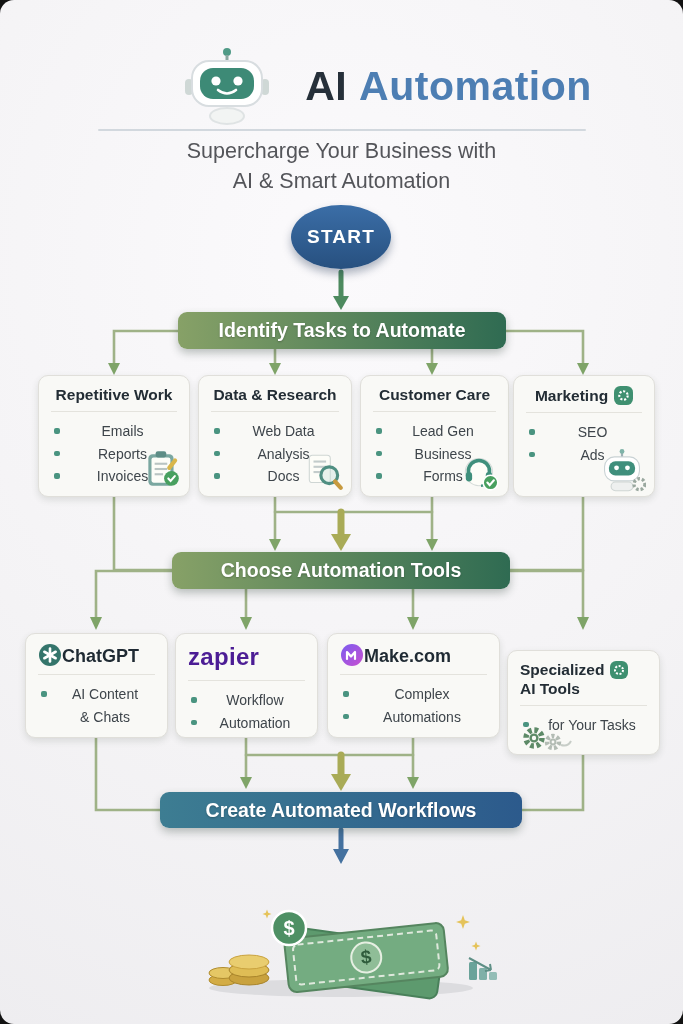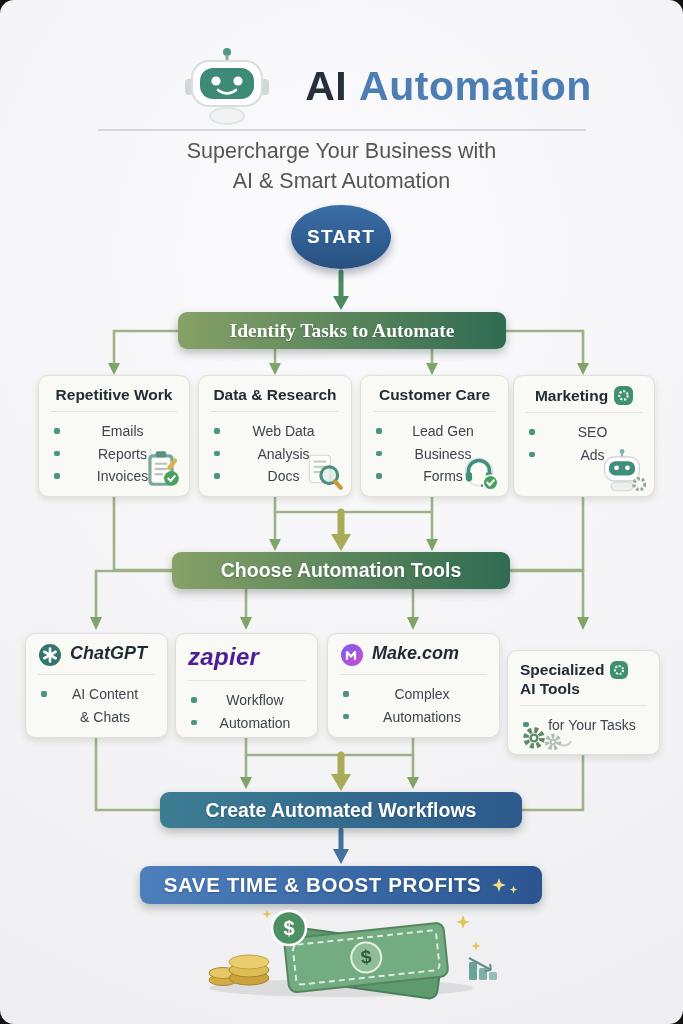--- a/index.html
+++ b/index.html
@@ -20,21 +20,21 @@
   .start-oval{position:absolute;left:291px;top:205px;width:100px;height:64px;border-radius:50%;
     background:linear-gradient(180deg,#3b6ea7,#27507f);display:flex;align-items:center;justify-content:center;
     color:#fff;font-weight:700;font-size:19px;letter-spacing:1.2px;box-shadow:0 5px 9px rgba(30,50,80,.35);}
 
   
   .banner{position:absolute;display:flex;align-items:center;justify-content:center;color:#fff;font-weight:700;
     border-radius:9px;box-shadow:0 4px 9px rgba(40,60,50,.30);text-shadow:0 1px 2px rgba(0,0,0,.25);}
   .banner.green{background:linear-gradient(90deg,#87a167,#2f6b52);}
   .banner.teal{background:linear-gradient(90deg,#3d7d92,#2c5a8c);}
   .banner.blue{background:linear-gradient(90deg,#4d7fbd,#2a5590);}
-  #banner-identify{left:178px;top:312px;width:328px;height:37px;font-size:19.5px;font-family:Liberation Serif, serif;}
+  #banner-identify{left:178px;top:312px;width:328px;height:37px;font-size:19.5px;}
   #banner-tools{left:172px;top:552px;width:338px;height:37px;font-size:19.5px;}
   #banner-workflows{left:160px;top:792px;width:362px;height:36px;font-size:19.5px;}
   #banner-final{left:140px;top:866px;width:402px;height:38px;font-size:20.5px;letter-spacing:.6px;}
   #banner-final .spark{margin-left:10px;display:flex;align-items:center;}
 
   
   svg.connectors{position:absolute;left:0;top:0;pointer-events:none;}
   .bline{stroke:#9fb287;stroke-width:2.6;fill:none;stroke-linecap:round;}
   .bhead{fill:#7fa468;}
   .oline{stroke:#a9ab57;stroke-width:7;fill:none;stroke-linecap:round;}
@@ -51,21 +51,21 @@
     padding:2px 0 7px;border-bottom:1px solid #e4e3dd;}
   .title-row{display:flex;align-items:center;justify-content:center;gap:6px;
     padding:2px 0 7px;border-bottom:1px solid #e4e3dd;font-size:15.5px;font-weight:700;color:#232d35;}
   .card-list{list-style:none;margin:8px 0 0;padding:0 0 0 2px;}
   .card-list li{position:relative;padding-left:15px;font-size:14px;color:#3e454b;line-height:1.62;text-align:center;}
   .card-list li::before{content:"";position:absolute;left:1px;top:8px;width:5.5px;height:5.5px;border-radius:2px;background:#4a9480;}
   .card-list li.cont::before{display:none;}
   .corner-icon{position:absolute;line-height:0;}
 
   
-  .tool-head{display:flex;align-items:flex-start;gap:8px;padding:1px 0 7px;border-bottom:1px solid #e4e3dd;font-style:italic;}
+  .tool-head{display:flex;align-items:flex-end;padding:1px 0 7px;border-bottom:1px solid #e4e3dd;}
   .tool-title{font-size:18px;font-weight:700;color:#1f2a33;}
   .zapier-word{font-size:24px;font-weight:700;color:#4c1d95;letter-spacing:.3px;padding:0 0 2px;}
   .spec-line{font-size:15.5px;font-weight:700;color:#232d35;line-height:1.25;display:flex;align-items:center;gap:6px;}
   .spec-head{padding:1px 0 6px;border-bottom:1px solid #e4e3dd;}
 </style>
 </head>
 <body>
 
 <div class="stage">
 <div class="page">
@@ -138,31 +138,20 @@
   <div class="subtitle">
     <div>Supercharge Your Business with</div>
     <div>AI &amp; Smart Automation</div>
   </div>
 
   <div class="start-oval">START</div>
 
   <div id="banner-identify" class="banner green">Identify Tasks to Automate</div>
   <div id="banner-tools" class="banner green">Choose Automation Tools</div>
   <div id="banner-workflows" class="banner teal">Create Automated Workflows</div>
-  <div id="banner-final" class="banner blue">
-    <span>SAVE TIME &amp; BOOST PROFITS</span>
-    <span class="spark">
-      <svg width="16" height="16" viewBox="-8 -8 16 16">
-            <path d="M0 -7 L1.8 -1.8 L7 0 L1.8 1.8 L0 7 L-1.8 1.8 L-7 0 L-1.8 -1.8 Z" fill="#f0dd8a"></path>
-          </svg>
-      <svg width="9" height="9" viewBox="-8 -8 16 16" style="margin-left:2px;margin-top:8px;">
-            <path d="M0 -7 L1.8 -1.8 L7 0 L1.8 1.8 L0 7 L-1.8 1.8 L-7 0 L-1.8 -1.8 Z" fill="#f0dd8a"></path>
-          </svg>
-    </span>
-  </div>
 
   <div class="card" style="left:38px;top:375px;width:152px;height:122px;">
     <div class="card-title">Repetitive Work</div>
     <ul class="card-list">
       <li>Emails</li>
       <li>Reports</li>
       <li>Invoices</li>
     </ul>
     <span class="corner-icon" style="right:6px;bottom:6px;">
       <svg width="42" height="42" viewBox="0 0 40 40">

